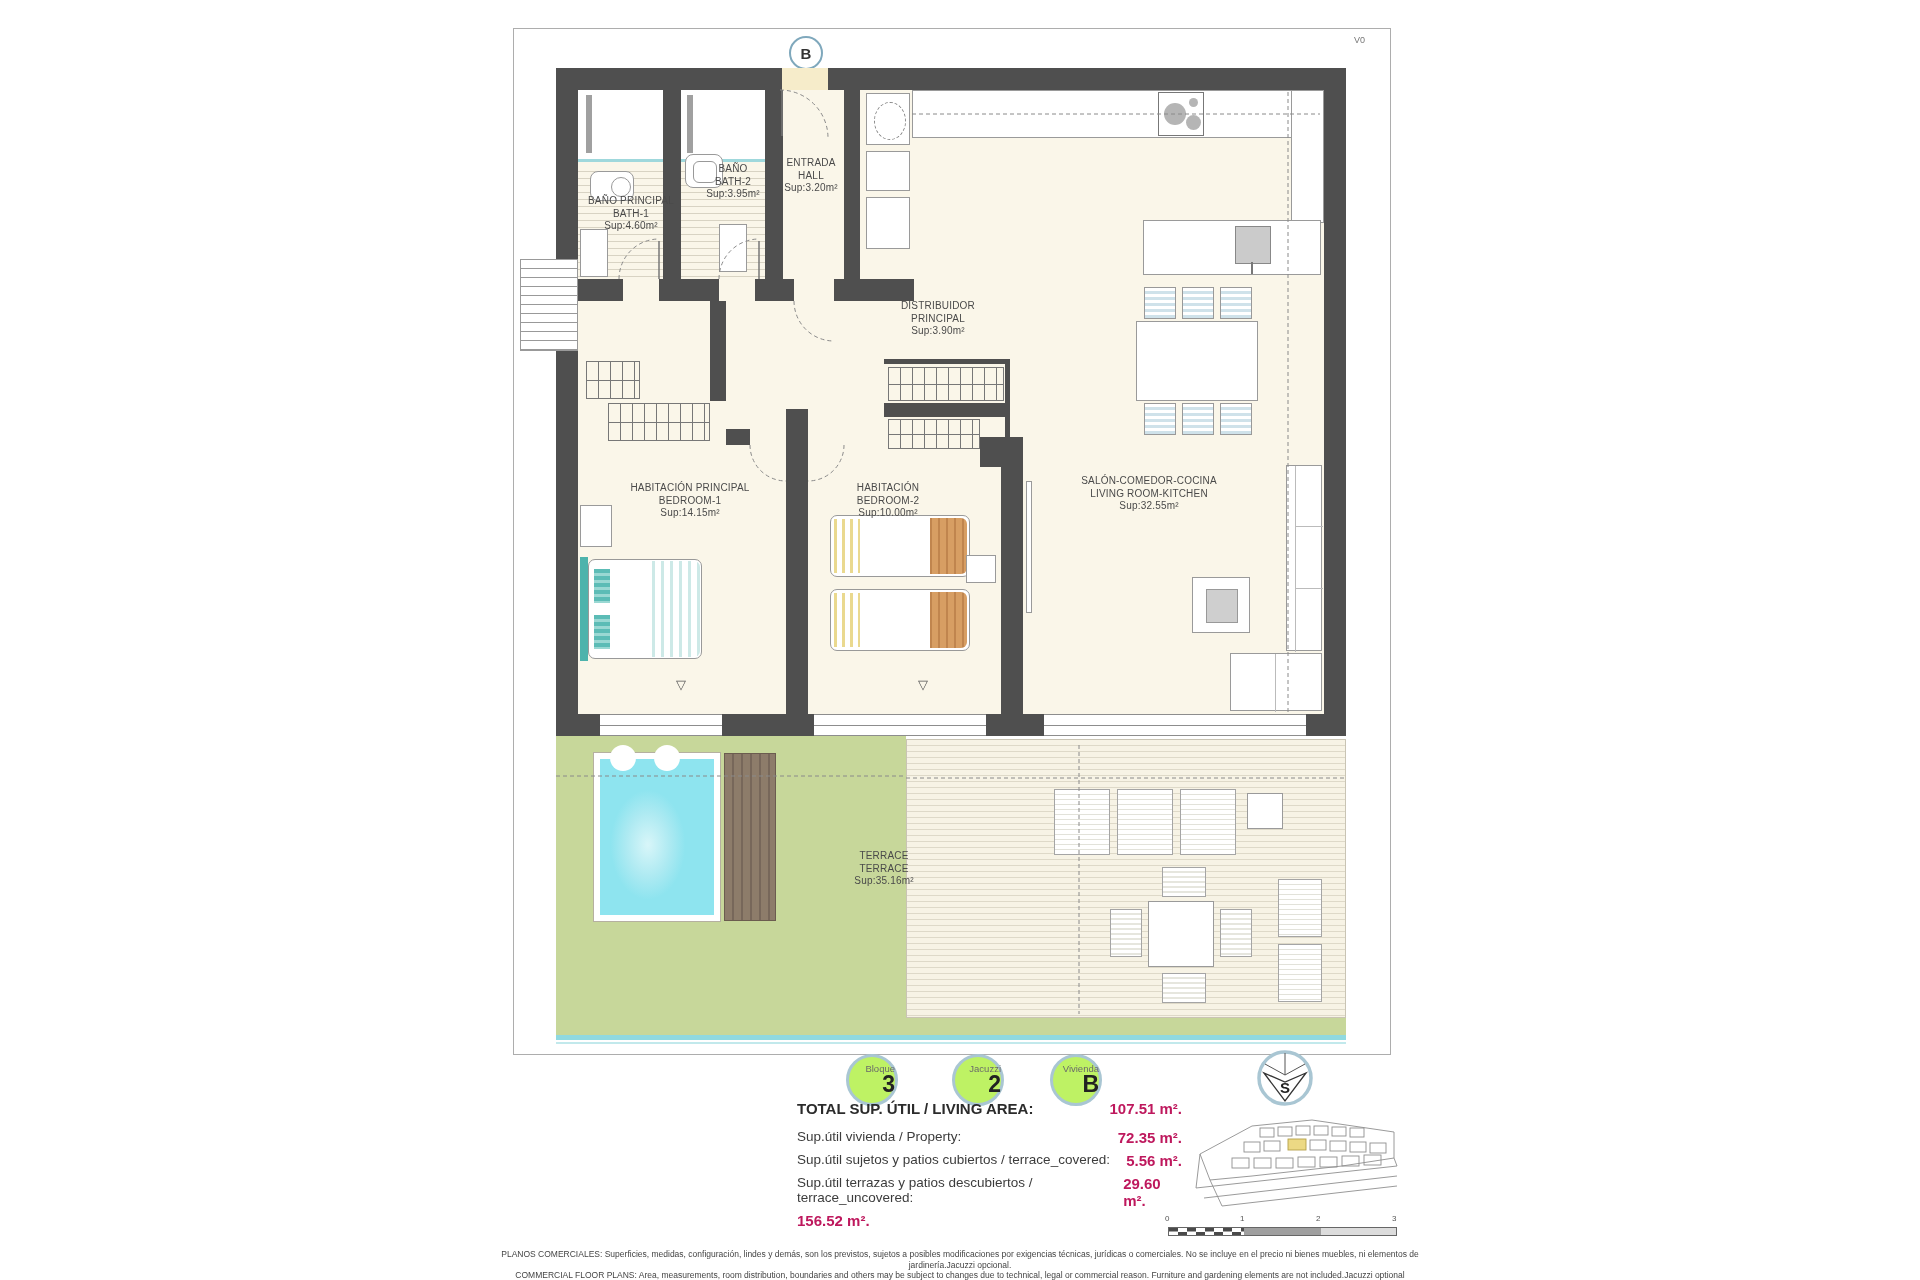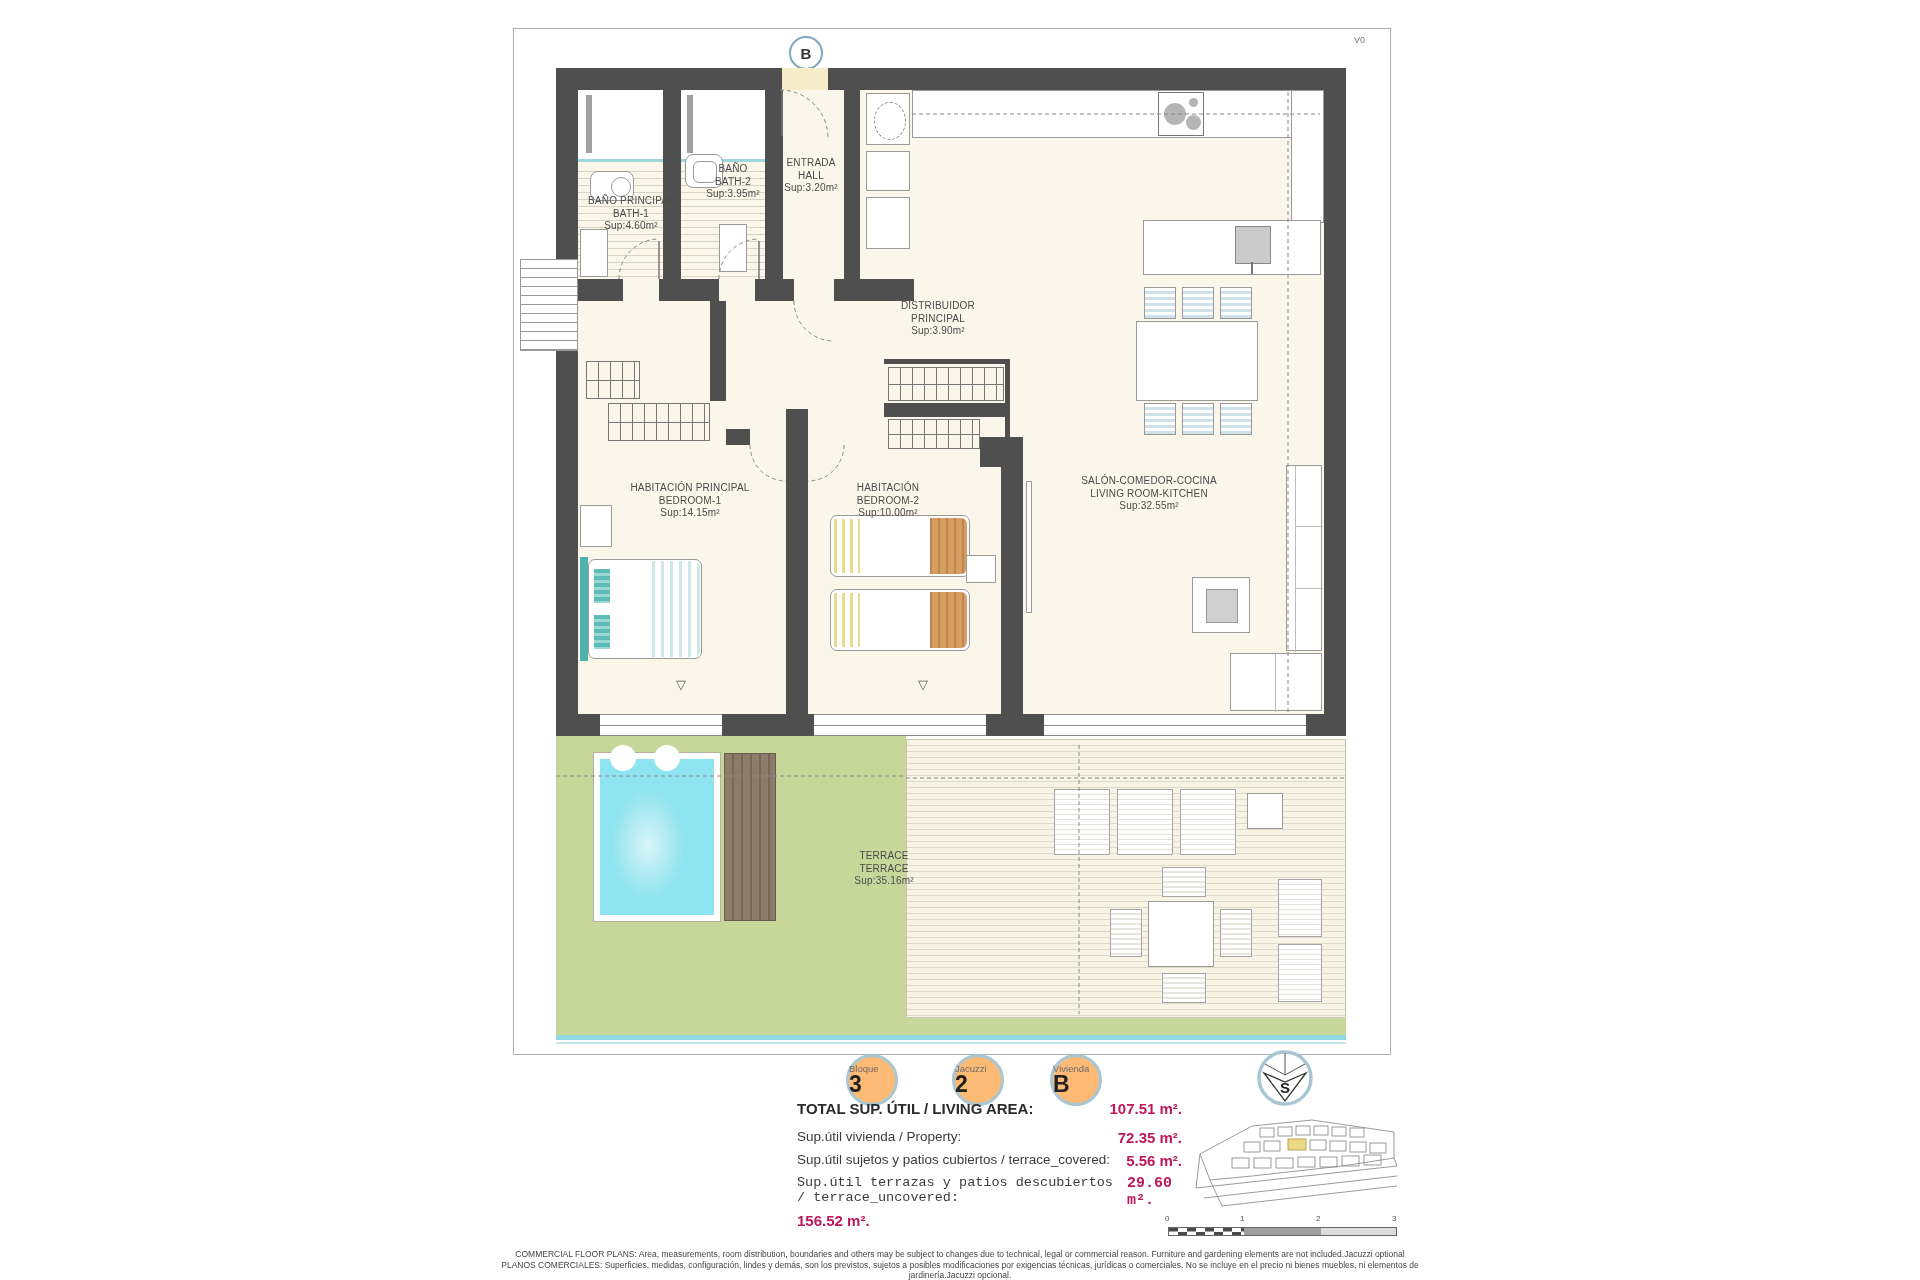--- a/index.html
+++ b/index.html
@@ -33,21 +33,21 @@
     box-sizing:border-box;background-image:linear-gradient(#8d8d8d,#8d8d8d);background-size:100% 1px;
     background-position:center;background-repeat:no-repeat;}
   .tri{position:absolute;font-size:13px;color:#555;}
   .chair{position:absolute;width:32px;height:32px;border:1px solid #999;box-sizing:border-box;
     background:repeating-linear-gradient(180deg,#fff 0 3px,#cfe2ea 3px 6px);}
   .lounger{position:absolute;border:1px solid #a5a5a5;box-sizing:border-box;
     background:repeating-linear-gradient(180deg,#fff 0 4px,#e2e2da 4px 5px);}
   .outchair{position:absolute;border:1px solid #a5a5a5;box-sizing:border-box;
     background:repeating-linear-gradient(180deg,#fff 0 3px,#e6e6de 3px 5px);}
   .badge{position:absolute;width:52px;height:52px;border-radius:50%;border:3px solid var(--ring);
-    background:#fdba74;text-align:left;box-sizing:border-box;}
+    background:#bef264;text-align:right;box-sizing:border-box;}
   .badge .bl{font-size:9.5px;color:#6a6a6a;margin-top:6px;}
   .badge .bv{font-size:23px;font-weight:bold;color:#222;line-height:20px;}
   .area-row{position:absolute;left:797px;width:385px;display:flex;justify-content:space-between;}
   .area-row .al{color:#3c3c3c;font-size:13.5px;}
   .area-row .av{color:#be185d;font-size:15px;font-weight:bold;}
   .area-row.bold .al{font-size:15px;font-weight:bold;color:#2b2b2b;}
   .disclaimer{position:absolute;left:480px;top:1249px;width:960px;text-align:center;
     font-size:8.5px;line-height:10.5px;color:#444;}
   .sb-num{position:absolute;font-size:8px;color:#555;}
   .bed-base{position:absolute;background:#fff;border:1px solid #999;border-radius:7px;box-sizing:border-box;}
@@ -287,21 +287,21 @@
     <span class="av">107.51 m².</span>
   </div>
   <div class="area-row" style="top:1129px;">
     <span class="al">Sup.útil vivienda / Property:</span>
     <span class="av">72.35 m².</span>
   </div>
   <div class="area-row" style="top:1152px;">
     <span class="al">Sup.útil sujetos y patios cubiertos / terrace_covered:</span>
     <span class="av">5.56 m².</span>
   </div>
-  <div class="area-row" style="top:1175px;font-family:Liberation Mono, monospace;">
+  <div class="area-row" style="top:1175px;">
     <span class="al">Sup.útil terrazas y patios descubiertos / terrace_uncovered:</span>
     <span class="av">29.60 m².</span>
   </div>
   <div class="area-row bold" style="top:1212px;">
     <span class="av">156.52 m².</span>
   </div>
 
   <svg class="abs" style="left:1192px;top:1092px;" width="210" height="120" viewBox="0 0 210 120">
     <g fill="none" stroke="#8f8f8f" stroke-width="0.9">
       <path d="M8,62 L60,34 L120,28 L202,40 L202,66 L150,74 L60,84 L18,88 Z"></path>
@@ -334,17 +334,17 @@
   <span class="sb-num" style="left:1240px;top:1214px;">1</span>
   <span class="sb-num" style="left:1316px;top:1214px;">2</span>
   <span class="sb-num" style="left:1392px;top:1214px;">3</span>
   <div class="abs" style="left:1168px;top:1227px;width:229px;height:9px;border:1px solid #666;box-sizing:border-box;display:flex;">
     <div style="width:75px;height:100%;background-image:repeating-linear-gradient(90deg,#4a4a4a 0 9px,#fff 9px 18px),repeating-linear-gradient(90deg,#fff 0 9px,#4a4a4a 9px 18px);background-size:100% 50%,100% 50%;background-position:0 0,0 100%;background-repeat:no-repeat;"></div>
     <div style="width:77px;height:100%;background:#9f9f9f;"></div>
     <div style="flex:1;height:100%;background:#dcdcdc;"></div>
   </div>
 
   <div class="disclaimer">
+    <div>PLANOS COMERCIALES: Superficies, medidas, configuración, lindes y demás, son los previstos, sujetos a posibles modificaciones por exigencias técnicas, jurídicas o comerciales. No se incluye en el precio ni bienes muebles, ni elementos de jardinería.Jacuzzi opcional.</div>
     <div>COMMERCIAL FLOOR PLANS: Area, measurements, room distribution, boundaries and others may be subject to changes due to technical, legal or commercial reason. Furniture and gardening elements are not included.Jacuzzi optional</div>
-    <div>PLANOS COMERCIALES: Superficies, medidas, configuración, lindes y demás, son los previstos, sujetos a posibles modificaciones por exigencias técnicas, jurídicas o comerciales. No se incluye en el precio ni bienes muebles, ni elementos de jardinería.Jacuzzi opcional.</div>
   </div>
 
 </div>
 
 </body></html>

